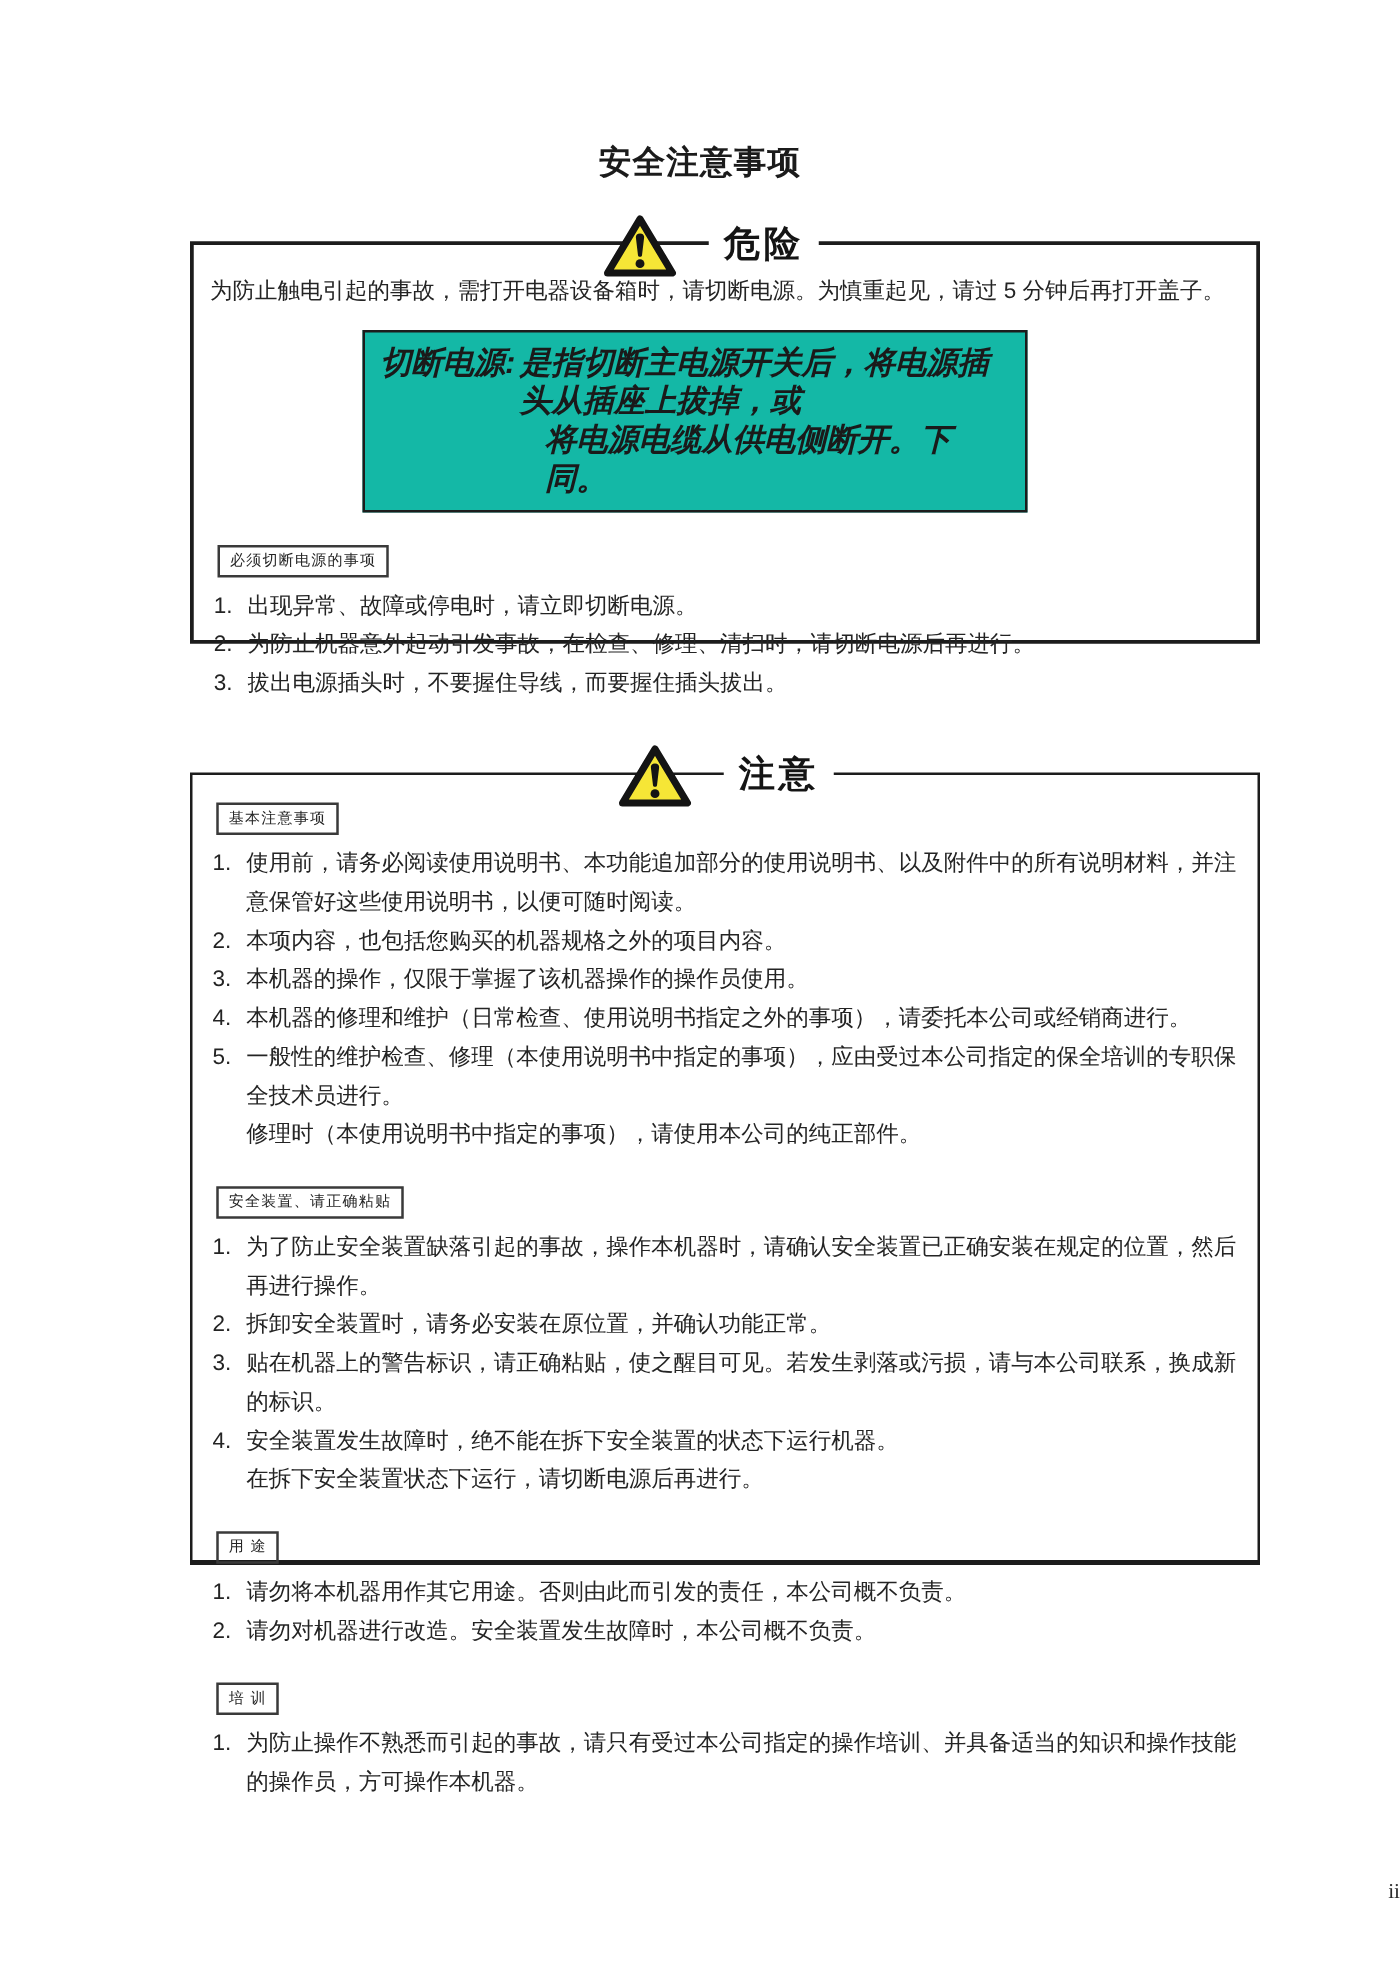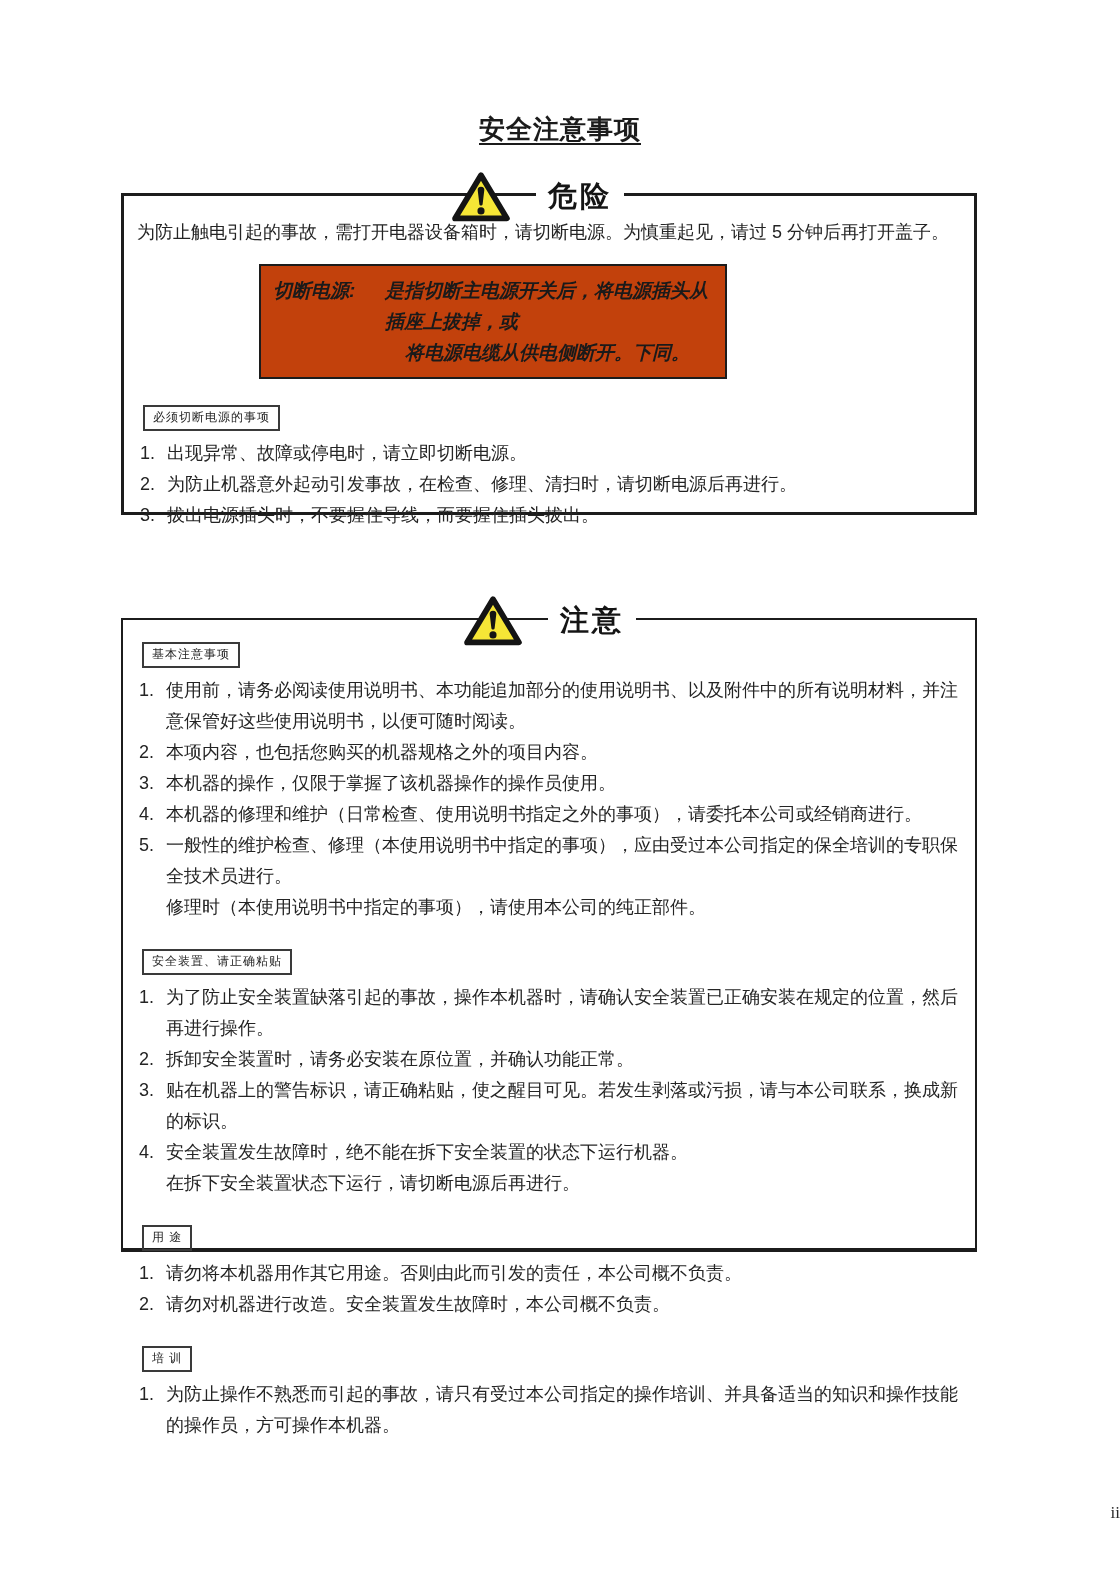--- a/index.html
+++ b/index.html
@@ -8,50 +8,49 @@
     width: 1120px; height: 1584px; position: relative;
     font-family: "Liberation Sans", "DejaVu Sans", sans-serif;
     color: #222; overflow: hidden;
   }
   .page-title {
     position: absolute; top: 112px; left: 0; width: 100%;
     text-align: center; font-size: 26px; font-weight: bold; color: #1b1b1b;
     letter-spacing: 1px;
   }
   .page-title span {
-    text-decoration: underline;
     text-decoration-thickness: 2px;
     text-underline-offset: 5px;
   }
   .warn-box {
-    position: absolute; left: 121px; width: 856px;
+    position: absolute; left: 152px; width: 856px;
     border: 3px solid #1c1c1c; background: #ffffff;
   }
   .warn-box.danger { top: 193px; height: 322px; }
   .warn-box.caution { top: 618px; height: 634px; border-width: 2px 2px 4px 2px; }
   .box-head {
     position: absolute; top: -29px; height: 58px;
     display: flex; align-items: center; gap: 26px;
   }
   .danger .box-head { left: 328px; }
   .caution .box-head { left: 341px; }
   .tri-icon { width: 58px; height: 53px; display: block; }
   .box-label {
     font-size: 29px; font-weight: bold; color: #141414;
     background: #ffffff; padding: 0 12px; line-height: 44px;
     letter-spacing: 3px; white-space: nowrap;
   }
   .box-content { padding: 22px 10px 0 13px; }
   .caution .box-content { padding-top: 10px; }
   .intro-text { font-size: 18px; line-height: 29px; color: #242424; }
   .def-box {
-    margin: 17px 0 0 122px; width: 468px;
-    background: #c2410c; border: 2px solid #1c1c1c;
+    margin: 17px 0 0 122px; width: 532px;
+    background: #14b8a6; border: 2px solid #1c1c1c;
     padding: 9px 10px 9px 12px;
-    font-weight: bold; font-style: italic; font-size: 19px; line-height: 31px;
+    font-weight: bold; font-style: italic; font-size: 25px; line-height: 31px;
     color: #1a1a1a; display: flex;
   }
   .def-term { width: 112px; flex: none; }
   .def-body { flex: 1; }
   .def-line { display: block; }
   .def-line.l2 { padding-left: 20px; }
   .sub-heading {
     display: inline-block; border: 2px solid #3a3a3a;
     padding: 2px 8px 3px 8px; font-size: 12px; color: #242424;
     margin: 26px 0 0 6px; letter-spacing: 1px;

